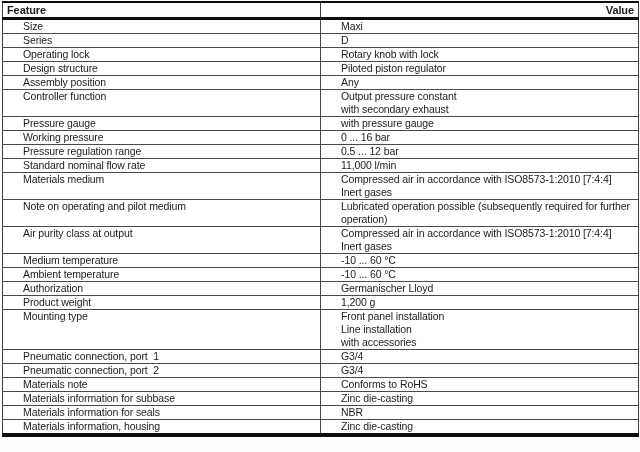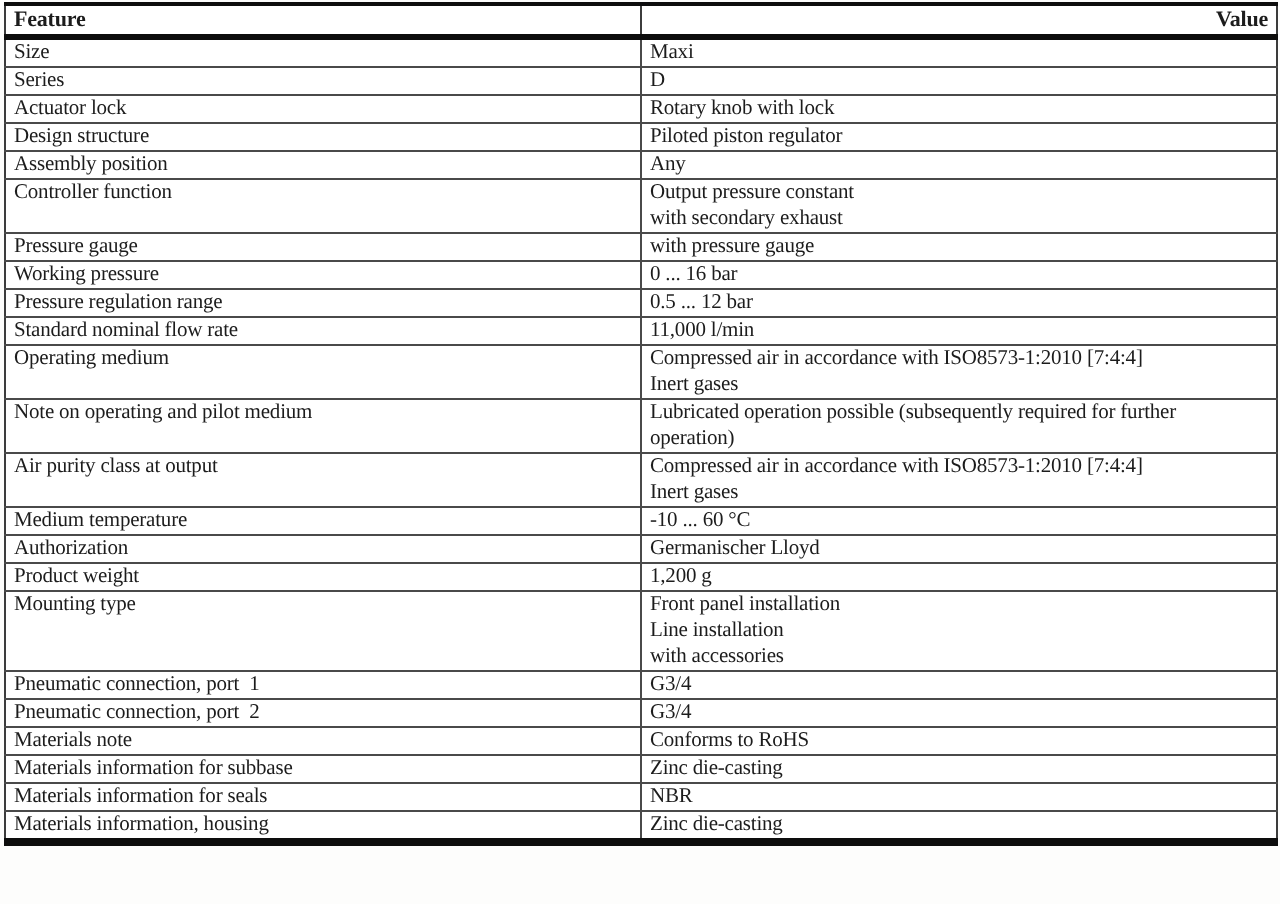--- a/index.html
+++ b/index.html
@@ -19,21 +19,20 @@
     position: absolute;
     left: 2px;
     top: 1px;
     width: 636px;
     border-collapse: collapse;
     table-layout: fixed;
     background: #ffffff;
     color: #1c1c1c;
     font-size: 10.5px;
     letter-spacing: -0.1px;
-    font-family: Liberation Serif, serif;
   }
   table.spec col.c-feature { width: 318px; }
   table.spec col.c-value  { width: 318px; }
 
   
   table.spec {
     border-left: 1px solid #3c3c3c;
     border-right: 1px solid #3c3c3c;
     border-top: 2px solid #0d0d0d;
     border-bottom: 4px solid #0d0d0d;
@@ -60,20 +59,21 @@
     border-right: 1px solid #4a4a4a;
     white-space: nowrap;
     overflow: hidden;
   }
   tbody td:last-child { border-right: none; }
   tbody tr:last-child td { border-bottom: none; }
 
   .cell-line {
     height: 13px;
     line-height: 13px;
+    margin-left: 16px;
   }
 </style>
 </head>
 <body>
 
 <div class="page">
   <table class="spec">
     <colgroup>
       <col class="c-feature">
       <col class="c-value">
@@ -98,21 +98,21 @@
     <td>
       <div class="cell-line">Series</div>
     </td>
     <td>
             <div class="cell-line">D</div>
           </td>
   </tr>
 
   <tr>
     <td>
-      <div class="cell-line">Actuator lock</div>
+      <div class="cell-line">Operating lock</div>
     </td>
     <td>
             <div class="cell-line">Rotary knob with lock</div>
           </td>
   </tr>
 
   <tr>
     <td>
       <div class="cell-line">Design structure</div>
     </td>
@@ -172,21 +172,21 @@
     <td>
       <div class="cell-line">Standard nominal flow rate</div>
     </td>
     <td>
             <div class="cell-line">11,000 l/min</div>
           </td>
   </tr>
 
   <tr>
     <td>
-      <div class="cell-line">Operating medium</div>
+      <div class="cell-line">Materials medium</div>
     </td>
     <td>
             <div class="cell-line">Compressed air in accordance with ISO8573-1:2010 [7:4:4]</div>
             <div class="cell-line">Inert gases</div>
           </td>
   </tr>
 
   <tr>
     <td>
       <div class="cell-line">Note on operating and pilot medium</div>
@@ -209,20 +209,28 @@
 
   <tr>
     <td>
       <div class="cell-line">Medium temperature</div>
     </td>
     <td>
             <div class="cell-line">-10 ... 60 °C</div>
           </td>
   </tr>
 
+  <tr>
+    <td>
+      <div class="cell-line">Ambient temperature</div>
+    </td>
+    <td>
+            <div class="cell-line">-10 ... 60 °C</div>
+          </td>
+  </tr>
 
   <tr>
     <td>
       <div class="cell-line">Authorization</div>
     </td>
     <td>
             <div class="cell-line">Germanischer Lloyd</div>
           </td>
   </tr>
 

